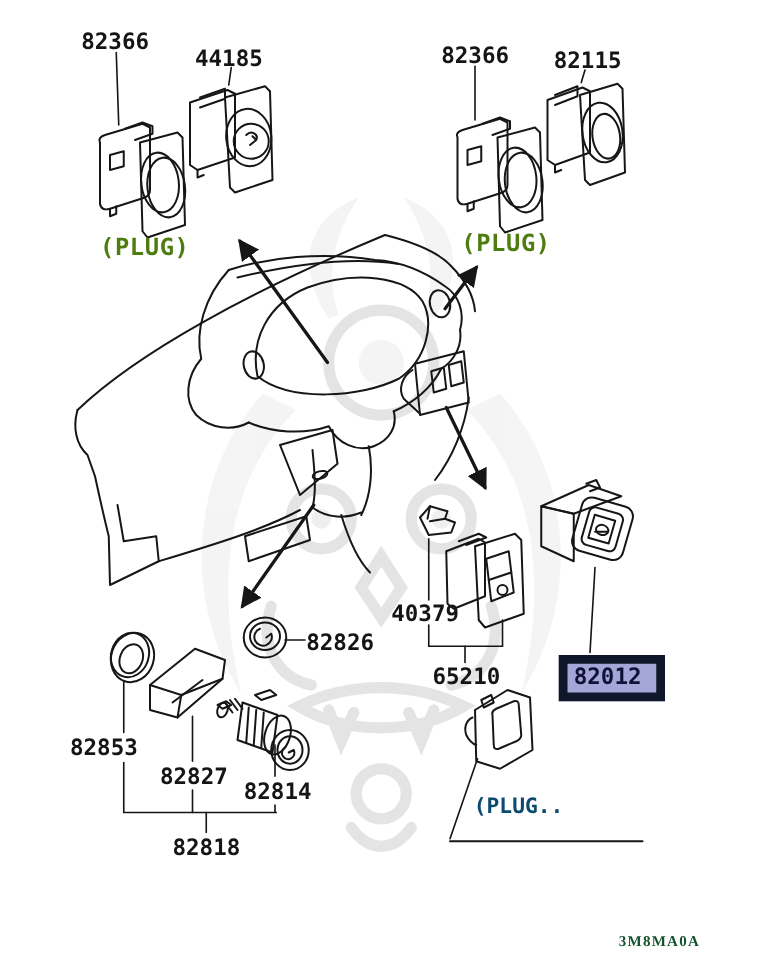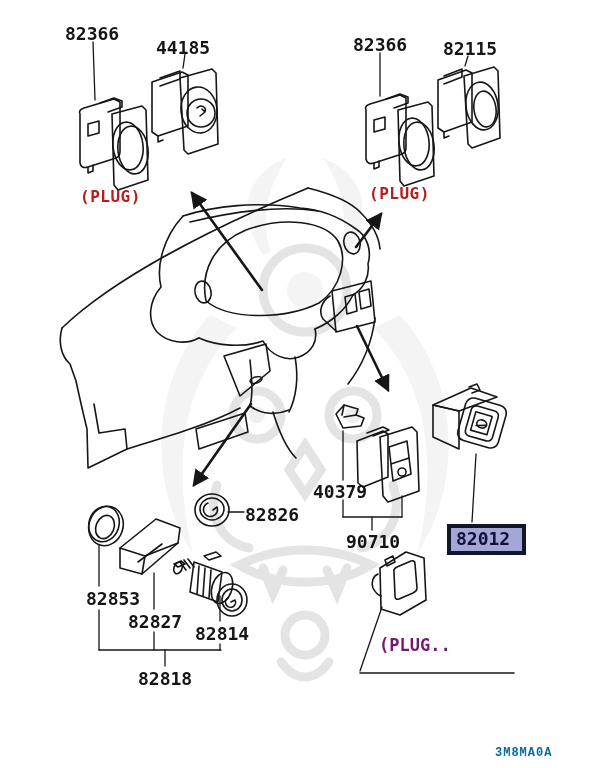--- a/index.html
+++ b/index.html
@@ -6,35 +6,35 @@
   .stage{
     position:relative;width:609px;height:768px;background:#ffffff;
     overflow:hidden;font-family:"DejaVu Sans Mono","Liberation Mono",monospace;text-align:right;
   }
   .art{position:absolute;left:0;top:0;}
   .pn{
     position:absolute;font-weight:bold;font-size:18px;line-height:1;
     color:#151515;white-space:nowrap;letter-spacing:0;
   }
   .pn-highlight{
-    background:#a5a6d8;border:4px solid #0f172a;
+    background:#a5a6d8;border:7px solid #0f172a;
     padding:2px 12px 3px 5px;color:#101038;
   }
   .note{
-    position:absolute;font-weight:bold;font-size:16px;line-height:1;
-    color:#b91c1c;white-space:nowrap;letter-spacing:0.5px;
+    position:absolute;font-weight:bold;font-size:19px;line-height:1;
+    color:#4d7c0f;white-space:nowrap;letter-spacing:0.5px;
   }
   .ref{
     position:absolute;font-weight:bold;font-size:17px;line-height:18px;
-    color:#701a75;white-space:nowrap;
+    color:#0c4a6e;white-space:nowrap;
   }
   .ref .l2{margin-left:11px;}
   .code{
-    position:absolute;font-family:Liberation Mono, monospace;
-    font-weight:bold;font-size:12px;color:#0369a1;letter-spacing:1px;
+    position:absolute;font-family:Liberation Serif, serif;
+    font-weight:bold;font-size:12px;color:#14532d;letter-spacing:1px;
   }
 </style>
 </head>
 <body>
 
 <div class="stage">
 
   <svg class="art" width="609" height="768" viewBox="0 0 609 768">
     <defs>
       <marker id="ah" viewBox="0 0 10 10" refX="8.5" refY="5" markerWidth="6.5" markerHeight="6.5" orient="auto">
@@ -215,24 +215,24 @@
       <path d="M382,607 L360,671"></path>
       <path d="M360,673 L514,673" stroke-width="1.6"></path>
     </g>
   </svg>
 
   <div class="pn" style="left:65px;top:25px">82366</div>
   <div class="pn" style="left:156px;top:39px">44185</div>
   <div class="pn" style="left:353px;top:36px">82366</div>
   <div class="pn" style="left:443px;top:40px">82115</div>
   <div class="pn" style="left:313px;top:483px">40379</div>
-  <div class="pn" style="left:346px;top:533px">90710</div>
+  <div class="pn" style="left:346px;top:533px">65210</div>
   <div class="pn pn-highlight" style="left:447px;top:524px">82012</div>
   <div class="pn" style="left:245px;top:506px">82826</div>
-  <div class="pn" style="left:86px;top:590px">82853</div>
+  <div class="pn" style="left:56px;top:590px">82853</div>
   <div class="pn" style="left:128px;top:613px">82827</div>
   <div class="pn" style="left:195px;top:625px">82814</div>
   <div class="pn" style="left:138px;top:670px">82818</div>
 
   <div class="note" style="left:80px;top:189px">(PLUG)</div>
   <div class="note" style="left:369px;top:186px">(PLUG)</div>
 
   <div class="ref" style="left:379px;top:636px">
     <div>(PLUG..</div>
   </div>

